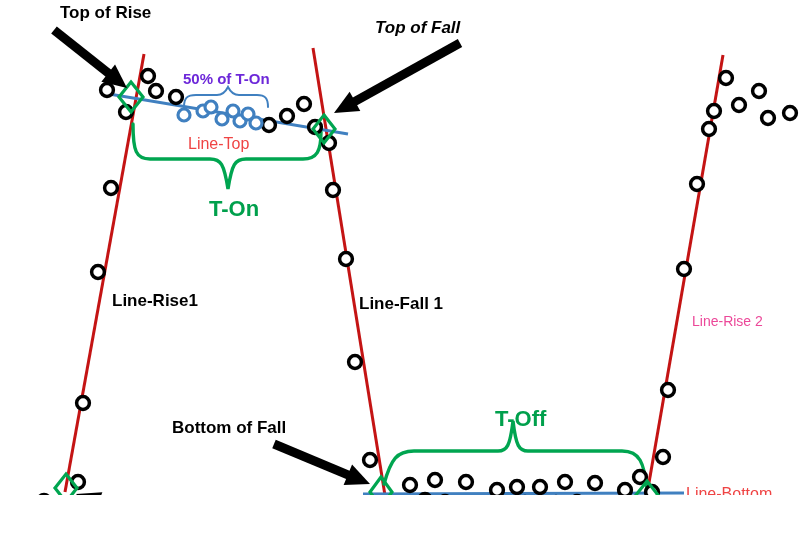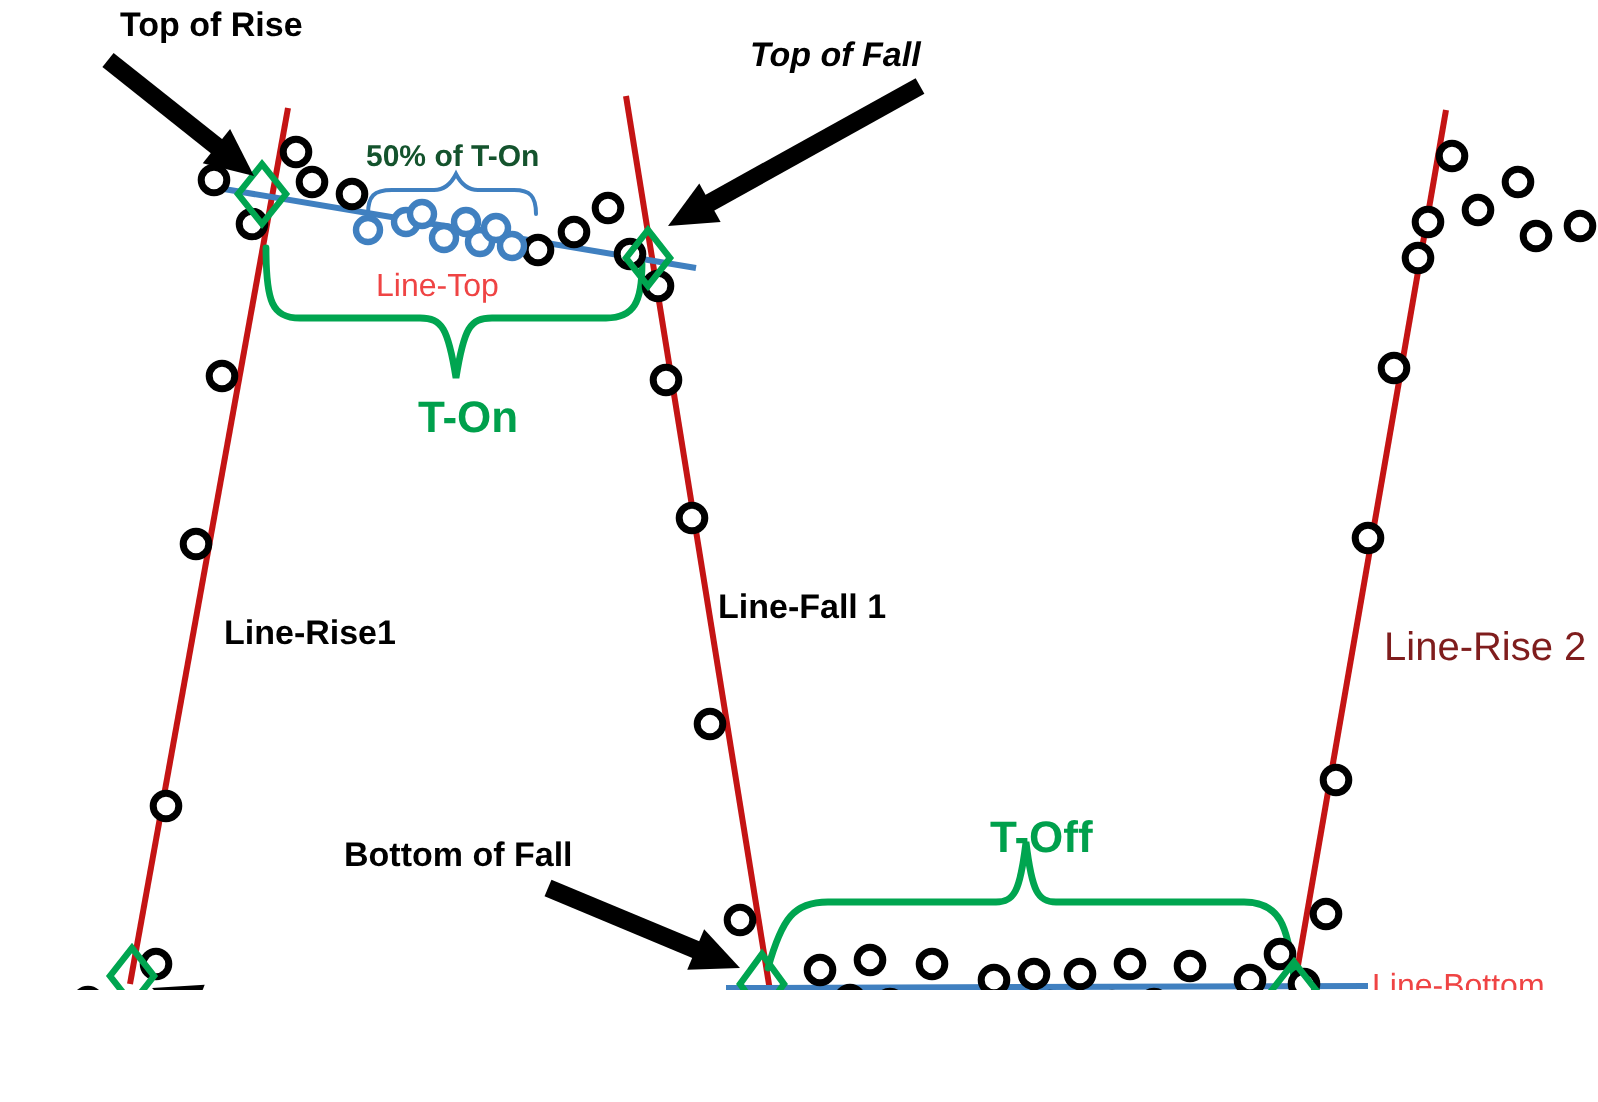--- a/index.html
+++ b/index.html
@@ -4,29 +4,29 @@
 <style>
   html,body{margin:0;padding:0;background:#ffffff;}
   .stage{
     position:relative;width:799px;height:495px;background:#ffffff;overflow:hidden;
     font-family:"Liberation Sans",sans-serif;
   }
   .stage svg{position:absolute;left:0;top:0;}
   .lbl{position:absolute;white-space:nowrap;line-height:1;}
   .lbl-black{font-weight:bold;font-size:17px;color:#000000;}
   .lbl-blue{font-weight:normal;font-size:16px;color:#ef4444;}
-  .lbl-blue-sm{font-weight:bold;font-size:15px;color:#14532d;}
+  .lbl-blue-sm{font-weight:bold;font-size:15px;color:#6d28d9;}
   .lbl-green{font-weight:bold;font-size:22px;color:#00A04C;}
-  .lbl-darkred{font-weight:normal;font-size:20px;color:#7f1d1d;}
+  .lbl-darkred{font-weight:normal;font-size:14px;color:#ec4899;}
   #l-top-rise{left:60px;top:4px;}
   #l-top-fall{left:375px;top:19px;font-style:italic;}
   #l-fifty{left:183px;top:71px;}
   #l-line-top{left:188px;top:136px;}
   #l-t-on{left:209px;top:198px;}
-  #l-line-rise1{left:112px;top:308px;}
+  #l-line-rise1{left:112px;top:292px;}
   #l-line-fall1{left:359px;top:295px;}
   #l-line-rise2{left:692px;top:314px;}
   #l-t-off{left:495px;top:392px;margin-top:16px;}
   #l-bottom-fall{left:172px;top:419px;}
   #l-bottom-rise{left:181px;top:525px;}
   #l-line-bottom{left:686px;top:486px;text-align:center;}
 </style>
 </head>
 <body>
 

